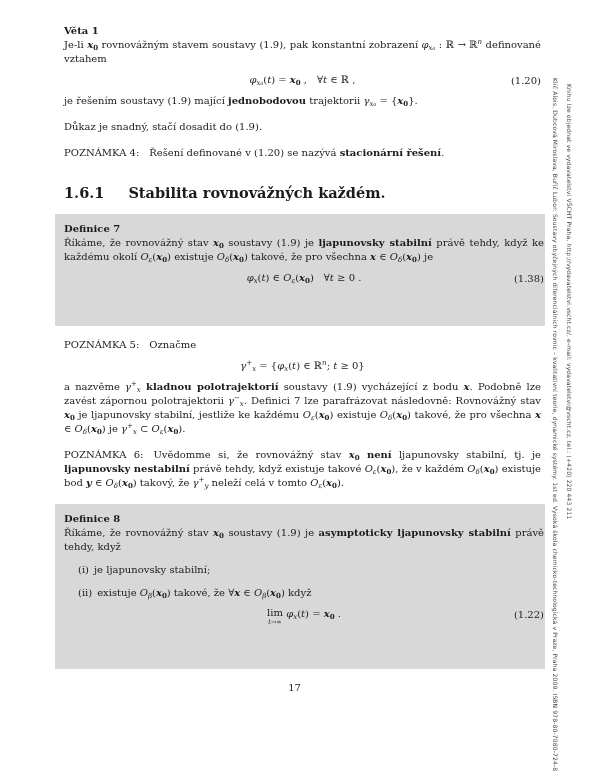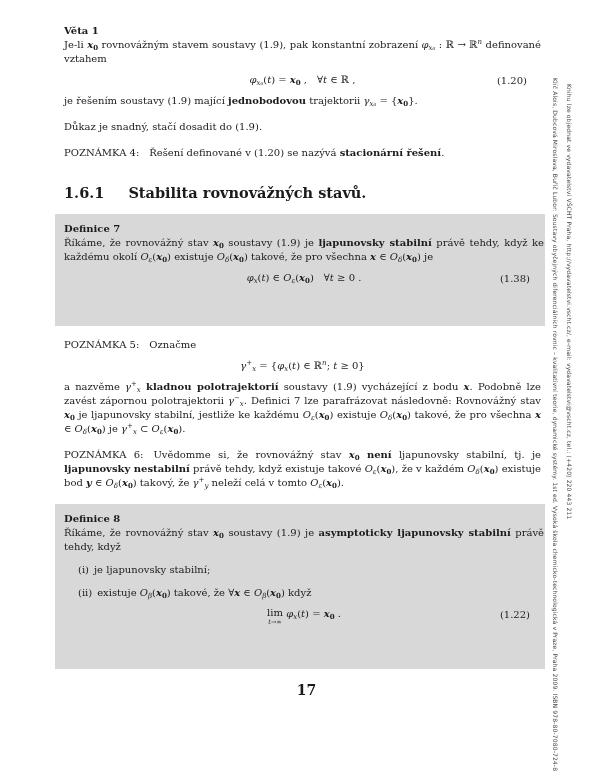--- a/index.html
+++ b/index.html
@@ -17,21 +17,21 @@
     font-size:10px;line-height:14px;text-align:justify;
   }
   p{margin:0;padding:0;}
   .sp{margin-top:12px;}
   .thm-title{font-weight:700;}
   .section-heading{
     margin:24px 0 0 0;padding:0;font-size:14.5px;line-height:18px;font-weight:700;text-align:left;
   }
   .section-heading .sec-num{margin-right:24px;}
   .eq{position:relative;text-align:center;margin:7px 0;}
-  .eq-num{position:absolute;right:14px;top:1px;}
+  .eq-num{position:absolute;right:0;top:1px;}
   .defbox{
     background:var(--box-bg);
     margin:12px -4px 0 -9px;
     padding:8px 1px 34px 9px;
   }
   .defbox.last{margin-top:14px;padding-bottom:36px;}
   .item{padding-left:14px;margin-top:9px;text-align:justify;}
   
   .r-b{font-weight:700;}
   .r-i{font-style:italic;}
@@ -48,42 +48,42 @@
   .r-stack .st-bot{display:block;font-size:6.5px;font-style:italic;margin-top:1px;}
   .sidebar-line{
     position:absolute;white-space:nowrap;
     font-family:"DejaVu Sans", sans-serif;font-size:6px;line-height:12px;
     color:var(--side);transform-origin:0 0;transform:rotate(90deg);
     letter-spacing:0.15px;
   }
   .line1{left:561px;top:78px;}
   .line2{left:575px;top:84px;}
   .pageno{
-    position:absolute;left:68px;top:682px;width:477px;
-    text-align:center;font-size:14px;font-weight:bold;
+    position:absolute;left:56px;top:682px;width:477px;
+    text-align:center;font-size:10px;
   }
 </style>
 </head>
 <body>
 
 <div class="content">
 
   <div class="thm-title">Věta 1</div>
   <p class="para"><span>Je-li </span><span class="r-bi">x</span><sub class="r-subb">0</sub><span> rovnovážným stavem soustavy (1.9), pak konstantní zobrazení </span><span class="r-i">φ</span><sub class="r-subbi">x₀</sub><span> : ℝ → ℝ</span><sup class="r-supi">n</sup><span> definované vztahem</span></p>
 
   <div class="eq">
     <span class="eq-body"><span class="r-i">φ</span><sub class="r-subbi">x₀</sub><span>(</span><span class="r-i">t</span><span>) = </span><span class="r-bi">x</span><sub class="r-subb">0</sub><span> , ∀</span><span class="r-i">t</span><span> ∈ ℝ ,</span></span>
     <span class="eq-num">(1.20)</span>
   </div>
 
   <p class="para"><span>je řešením soustavy (1.9) mající </span><span class="r-b">jednobodovou</span><span> trajektorii </span><span class="r-i">γ</span><sub class="r-subbi">x₀</sub><span> = {</span><span class="r-bi">x</span><sub class="r-subb">0</sub><span>}.</span></p>
   <p class="para sp"><span>Důkaz je snadný, stačí dosadit do (1.9).</span></p>
   <p class="para sp"><span>POZNÁMKA 4:  Řešení definované v (1.20) se nazývá </span><span class="r-b">stacionární řešení</span><span>.</span></p>
 
-  <h2 class="section-heading"><span class="sec-num">1.6.1</span><span>Stabilita rovnovážných stavů.</span></h2>
+  <h2 class="section-heading"><span class="sec-num">1.6.1</span><span>Stabilita rovnovážných každém.</span></h2>
 
   <div class="defbox">
     <div class="thm-title">Definice 7</div>
     <p class="para"><span>Říkáme, že rovnovážný stav </span><span class="r-bi">x</span><sub class="r-subb">0</sub><span> soustavy (1.9) je </span><span class="r-b">ljapunovsky stabilní</span><span> právě tehdy, když ke každému okolí </span><span class="r-i">O</span><sub class="r-subi">ε</sub><span>(</span><span class="r-bi">x</span><sub class="r-subb">0</sub><span>) existuje </span><span class="r-i">O</span><sub class="r-subi">δ</sub><span>(</span><span class="r-bi">x</span><sub class="r-subb">0</sub><span>) takové, že pro všechna </span><span class="r-bi">x</span><span> ∈ </span><span class="r-i">O</span><sub class="r-subi">δ</sub><span>(</span><span class="r-bi">x</span><sub class="r-subb">0</sub><span>) je</span></p>
     <div class="eq">
       <span class="eq-body"><span class="r-i">φ</span><sub class="r-subbi">x</sub><span>(</span><span class="r-i">t</span><span>) ∈ </span><span class="r-i">O</span><sub class="r-subi">ε</sub><span>(</span><span class="r-bi">x</span><sub class="r-subb">0</sub><span>) ∀</span><span class="r-i">t</span><span> ≥ 0 .</span></span>
       <span class="eq-num">(1.38)</span>
     </div>
   </div>
 

